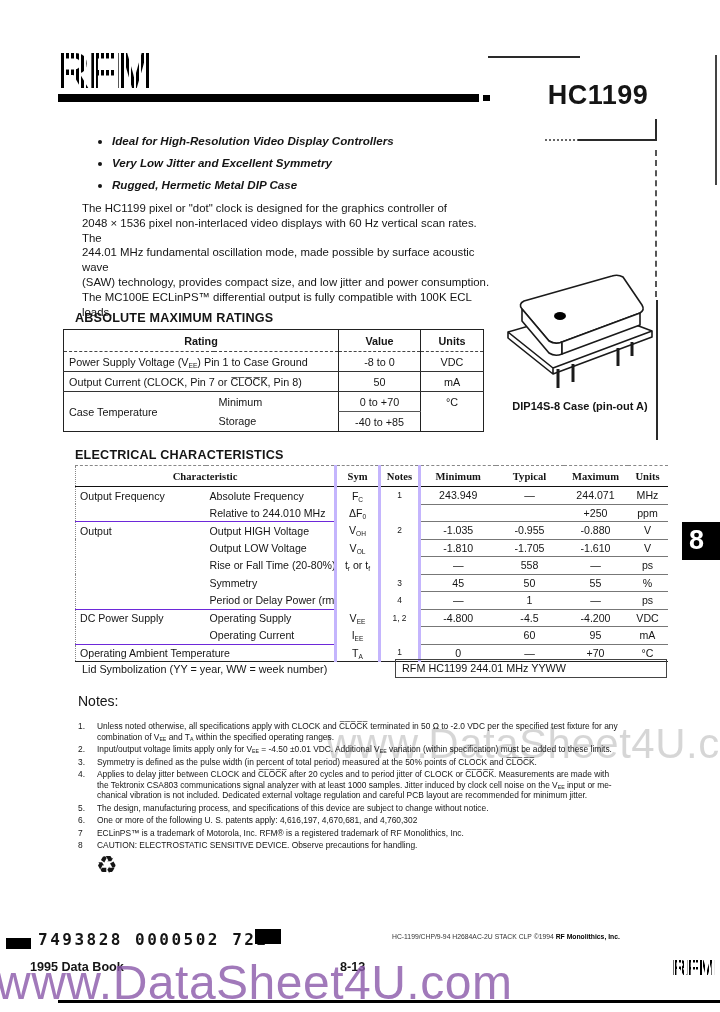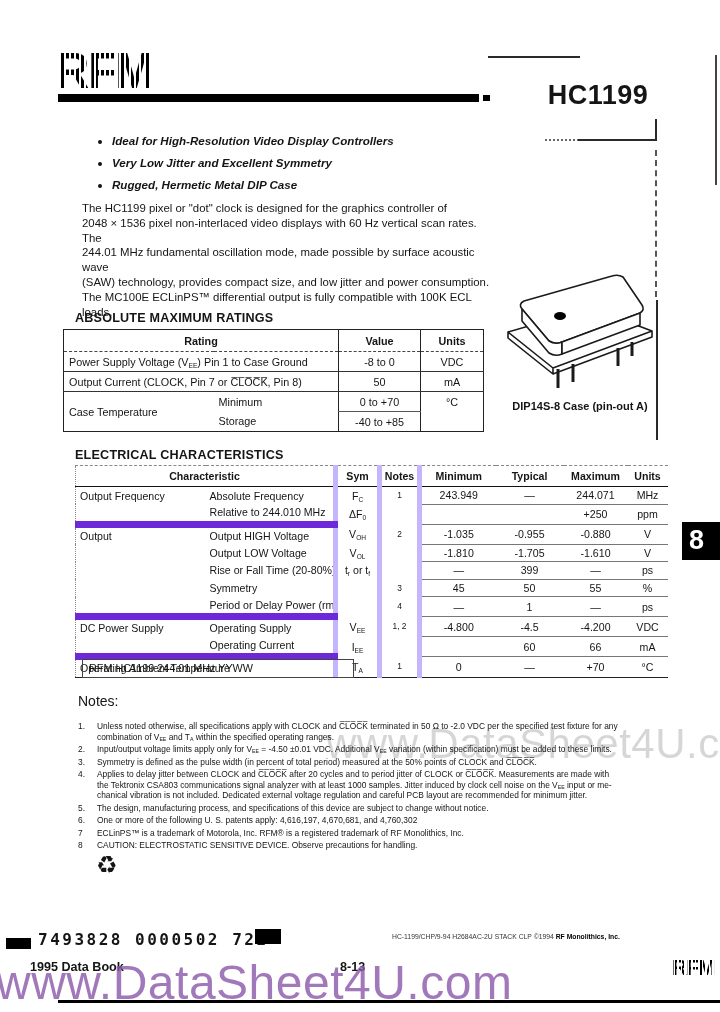--- a/index.html
+++ b/index.html
@@ -48,26 +48,26 @@
   .amr-table{left:63px;top:329px;width:420px;font-size:10.8px;border:1.5px solid #222;}
   .amr-table th{font-weight:bold;text-align:center;border-bottom:1.5px dashed #444;height:19px;}
   .amr-table td{height:17px;padding:1px 5px;}
   .amr-table .val,.amr-table .unit{text-align:center;}
   .amr-table .vcol{border-left:1.2px solid #222;}
   .amr-table tr.rline td{border-bottom:1px solid #333;}
   .amr-table tr.half td.hline{border-bottom:1px solid #555;}
 
   
   .ec-table{left:75px;top:465px;width:592px;font-size:10.6px;border-left:1px dotted #888;border-top:1px dashed #888;}
-  .ec-table th{font-weight:bold;text-align:center;height:18px;border-bottom:1.5px solid #111;}
+  .ec-table th{font-weight:bold;text-align:center;height:18px;border-bottom:1.5px solid #111;font-family:Liberation Serif, serif;}
   .ec-table td{height:16.5px;padding:0 4px;}
-  .ec-table .bl{border-left:5px solid #c4b5fd;}
+  .ec-table .bl{border-left:3px solid #c4b5fd;}
   .ec-table td.v{text-align:center;border-bottom:1px solid #777;}
   .ec-table td.sym,.ec-table td.notes{text-align:center;}
-  .ec-table tr.gstart td.gcell,.ec-table tr.gstart td.ccell{border-top:7px solid #6d28d9;margin-top:16px;}
+  .ec-table tr.gstart td.gcell,.ec-table tr.gstart td.ccell{border-top:1px solid #6d28d9;margin-top:16px;}
   .ec-table tr.last td{border-bottom:1.5px solid #222;}
 
   .lid-row{left:82px;top:659px;width:585px;display:flex;align-items:center;font-size:10.8px;}
   .lid-row .lbl{flex:1;}
   .lid-row .box{width:258px;border:1px solid #444;padding:2px 6px;height:13px;line-height:13px;}
 
   .tab8{left:682px;top:522px;width:38px;height:38px;background:#000;color:#fff;
         font-size:27px;font-weight:bold;line-height:37px;padding-left:7px;box-sizing:border-box;}
 
   .notes-title{left:78px;top:693px;font-size:14px;}
@@ -253,21 +253,21 @@
       <td class="v">-1.705</td>
       <td class="v">-1.610</td>
       <td class="v">V</td>
     </tr>
     <tr>
       <td class="gcell"></td>
       <td class="ccell">Rise or Fall Time (20-80%)</td>
       <td class="sym bl">t<sub>r</sub> or t<sub>f</sub></td>
       <td class="notes bl"></td>
       <td class="v bl">—</td>
-      <td class="v">399</td>
+      <td class="v">558</td>
       <td class="v">—</td>
       <td class="v">ps</td>
     </tr>
     <tr>
       <td class="gcell"></td>
       <td class="ccell">Symmetry</td>
       <td class="sym bl"></td>
       <td class="notes bl">3</td>
       <td class="v bl">45</td>
       <td class="v">50</td>
@@ -294,36 +294,37 @@
       <td class="v">-4.200</td>
       <td class="v">VDC</td>
     </tr>
     <tr>
       <td class="gcell"></td>
       <td class="ccell">Operating Current</td>
       <td class="sym bl">I<sub>EE</sub></td>
       <td class="notes bl"></td>
       <td class="v bl"></td>
       <td class="v">60</td>
-      <td class="v">66</td>
+      <td class="v">95</td>
       <td class="v">mA</td>
     </tr>
     <tr class="gstart last">
       <td class="gcell" colspan="2">Operating Ambient Temperature</td>
       <td class="sym bl">T<sub>A</sub></td>
       <td class="notes bl">1</td>
       <td class="v bl">0</td>
       <td class="v">—</td>
       <td class="v">+70</td>
       <td class="v">°C</td>
     </tr>
   </tbody>
 </table>
 
 <div class="abs lid-row">
+  <span class="lbl">Lid Symbolization (YY = year, WW = week number)</span>
   <span class="box">RFM HC1199 244.01 MHz YYWW</span>
 </div>
 
 <div class="abs tab8">8</div>
 
 <div class="abs notes-title">Notes:</div>
 <div class="abs notes">
   <div class="note">
     <span class="n">1.</span>
     <span class="t">Unless noted otherwise, all specifications apply with CLOCK and C̅L̅O̅C̅K̅ terminated in 50 Ω to -2.0 VDC per the specified test fixture for any

